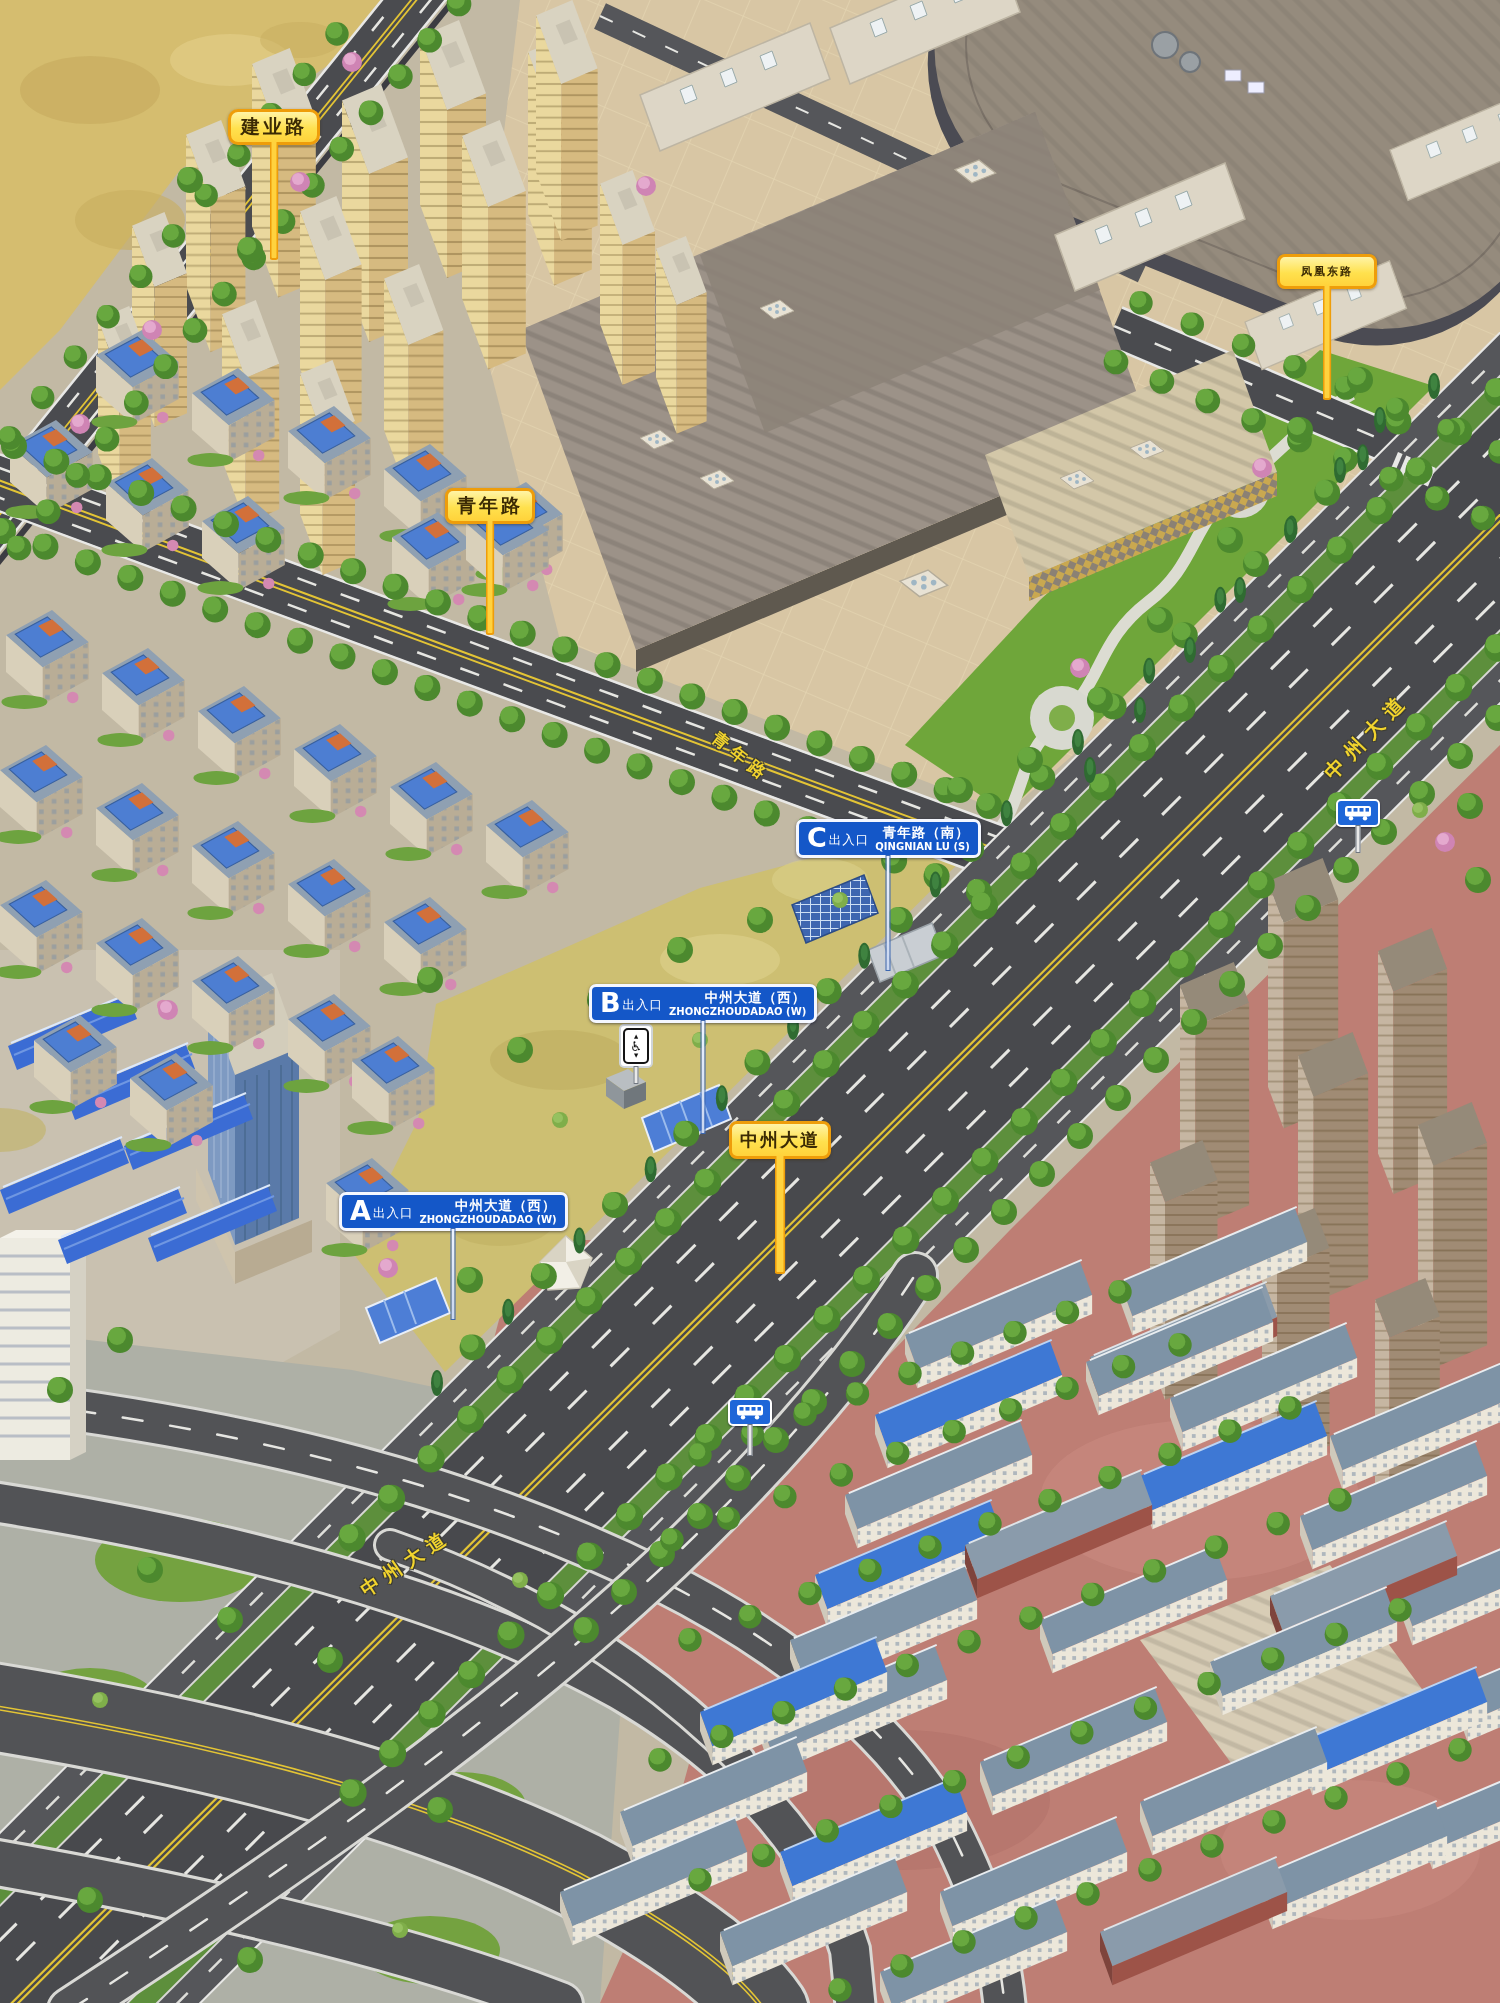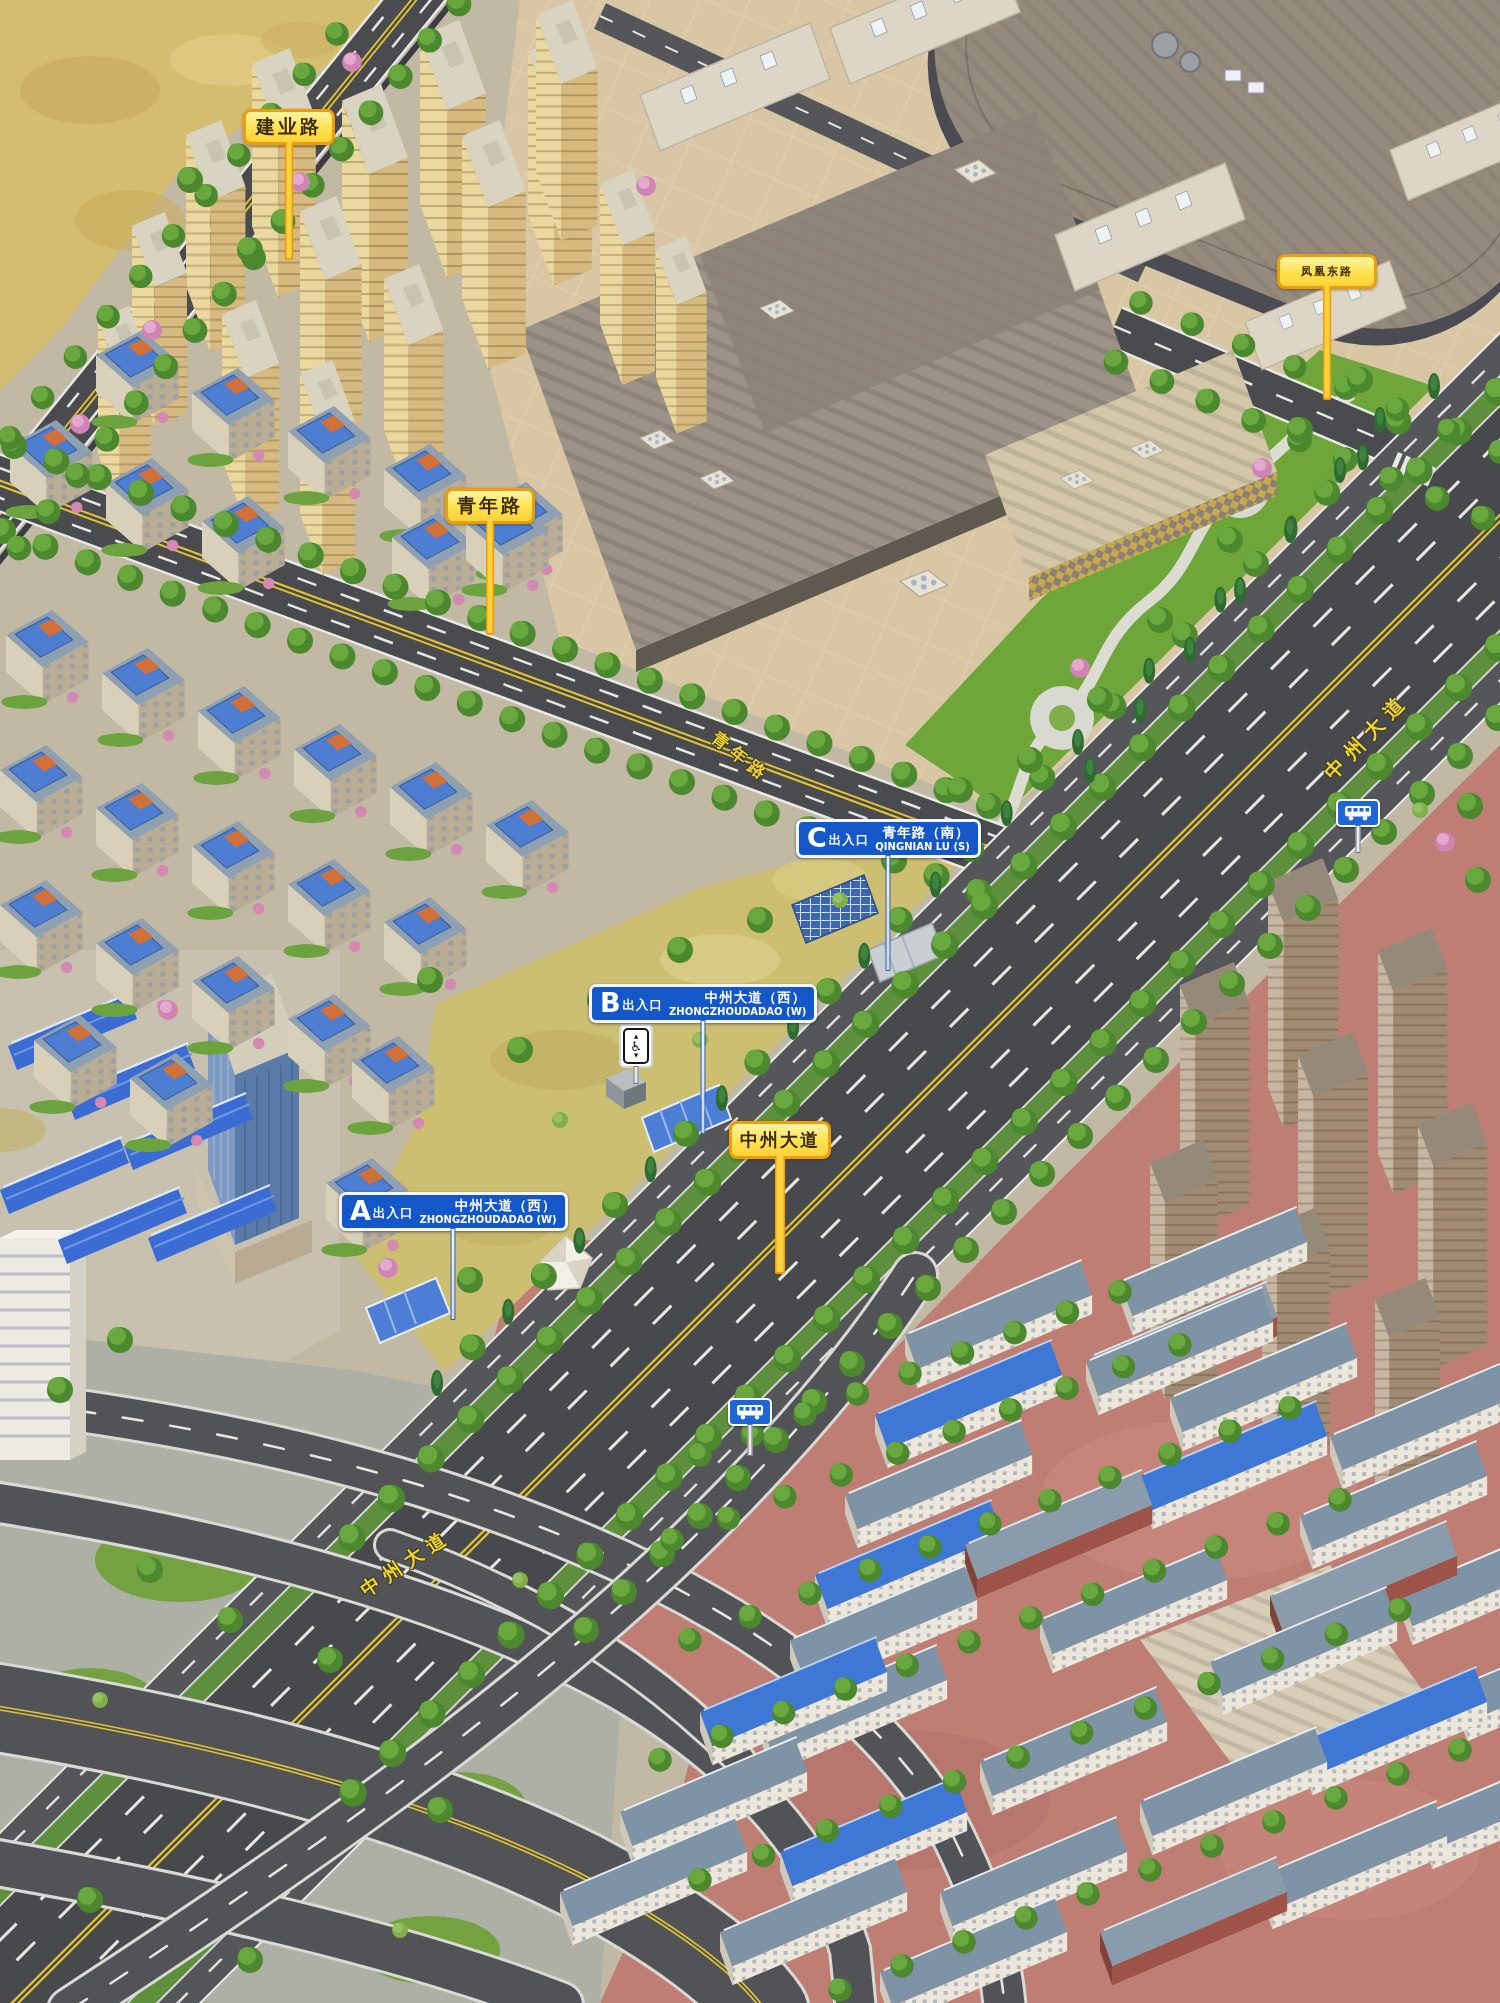--- a/index.html
+++ b/index.html
@@ -15,21 +15,21 @@
       border:3px solid #ee9d0a;border-radius:8px;color:#3b2a04;font-weight:bold;
       letter-spacing:3px;box-shadow:0 1px 3px rgba(60,40,0,.45);z-index:30;}
   .pole-y{position:absolute;left:50%;top:100%;transform:translateX(-50%);
       width:5px;background:#ffd23e;border:2px solid #ee9d0a;border-top:none;
       border-radius:0 0 3px 3px;}
   
   .bs{position:absolute;display:flex;align-items:center;background:#1457c8;
       border:3px solid #f4f7ff;border-radius:7px;color:#fff;padding:2px 8px 3px 8px;
       box-shadow:0 1px 3px rgba(0,0,30,.5);z-index:31;white-space:nowrap;}
   .bs .bl{font-size:27px;font-weight:bold;line-height:1;}
-  .bs .ent{font-size:12.5px;font-weight:bold;align-self:flex-end;margin:0 0 3px 2px;letter-spacing:1px;}
+  .bs .ent{font-size:12.5px;font-weight:normal;align-self:flex-end;margin:0 0 3px 2px;letter-spacing:1px;}
   .bs .bcol{display:flex;flex-direction:column;align-items:flex-end;margin-left:6px;}
   .bs .cn{font-size:13.5px;font-weight:bold;letter-spacing:1px;line-height:1.25;}
   .bs .en{font-size:10px;font-weight:bold;line-height:1.1;}
   .pole-b{position:absolute;left:50%;top:100%;transform:translateX(-50%);
       width:3px;background:linear-gradient(180deg,#eef3ff,#c9d6ef);border:1px solid #3c67b0;}
   
   .bus{position:absolute;width:40px;height:24px;background:#1e66d8;border:2px solid #fff;
       border-radius:5px;display:flex;align-items:center;justify-content:center;
       box-shadow:0 1px 2px rgba(0,0,30,.5);z-index:29;}
   .pole-w{position:absolute;left:50%;top:100%;transform:translateX(-50%);
@@ -799,21 +799,21 @@
         <use href="#sh" transform="translate(1420,810) scale(1)"></use>
       </g>
 </svg>
 
 <div id="overlay">
 
   <div class="rt" style="left:741px;top:757px;font-size:17px;letter-spacing:6px;transform:translate(-50%,-50%) rotate(38deg);">青年路</div>
   <div class="rt" style="left:1367px;top:736px;font-size:20px;letter-spacing:8px;transform:translate(-50%,-50%) rotate(-46deg);">中州大道</div>
   <div class="rt" style="left:406px;top:1563px;font-size:19px;letter-spacing:7px;transform:translate(-50%,-50%) rotate(-34deg);">中州大道</div>
 
-  <div class="ys" style="left:243px;top:109px;width:86px;height:30px;font-size:19px;">
+  <div class="ys" style="left:228px;top:109px;width:86px;height:30px;font-size:19px;border-radius:10px;">
     <span>建业路</span>
     <div class="pole-y" style="height:116px;"></div>
   </div>
 
   <div class="ys" style="left:445px;top:488px;width:84px;height:30px;font-size:19px;">
     <span>青年路</span>
     <div class="pole-y" style="height:112px;"></div>
   </div>
 
   <div class="ys" style="left:1277px;top:254px;width:94px;height:29px;font-size:11px;letter-spacing:2px;">

